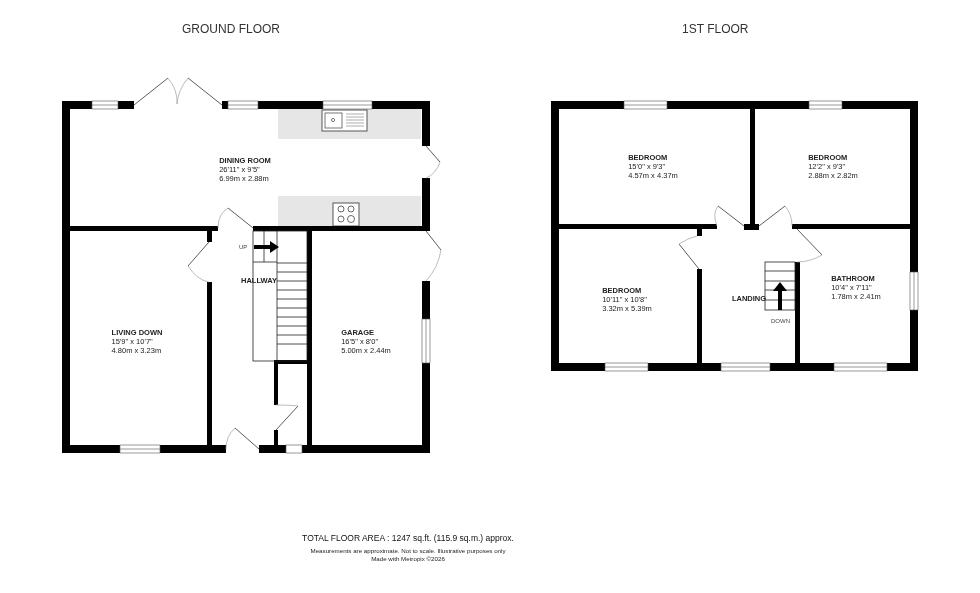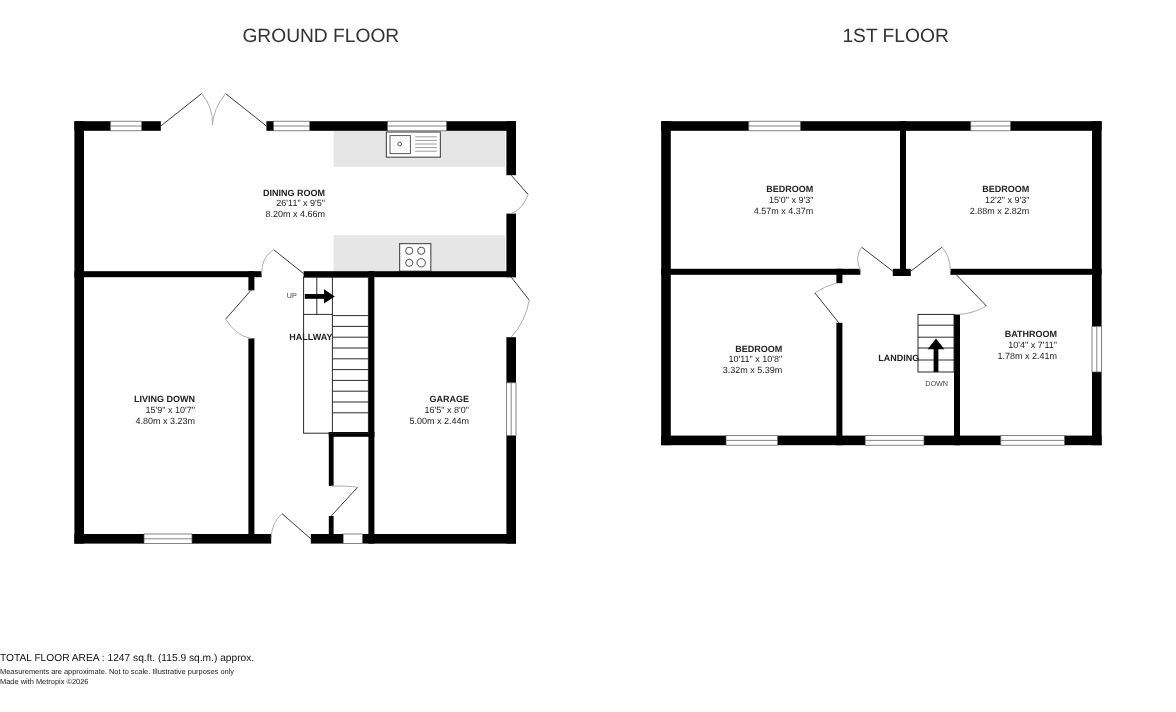--- a/index.html
+++ b/index.html
@@ -1,22 +1,22 @@
 <!DOCTYPE html>
 <html><head>
 <meta charset="utf-8">
 <style>
   html, body { margin:0; padding:0; background:#ffffff; }
   body { width:980px; height:593px; position:relative; overflow:hidden; font-family:"Liberation Sans", sans-serif; color:#222; }
-  .floor-title { position:absolute; top:22px; font-size:16px; color:#333; letter-spacing:0;margin-left:20px; }
+  .floor-title { position:absolute; top:22px; font-size:12px; color:#333; letter-spacing:0; }
   svg { position:absolute; left:0; top:0; }
-  .room-label { position:absolute; text-align:right; font-size:7.5px; line-height:9px; color:#222; transform:translateX(-50%); white-space:nowrap; }
+  .room-label { position:absolute; text-align:left; font-size:7.5px; line-height:9px; color:#222; transform:translateX(-50%); white-space:nowrap; }
   .room-label .name { font-weight:bold; }
   .small-label { position:absolute; font-size:6px; color:#444; }
-  .footer { position:absolute; left:0; width:816px; text-align:left;margin-top:10px; }
+  .footer { position:absolute; left:0; width:816px; text-align:center; }
   .footer .total { top:0; font-size:8.5px; color:#111; }
   .footer .note { font-size:6.2px; color:#222; line-height:8px; }
 </style>
 </head>
 <body>
 
 <div class="floor-title" style="left:182px;">GROUND FLOOR</div>
 <div class="floor-title" style="left:682px;">1ST FLOOR</div>
 
 <svg width="980" height="593" viewBox="0 0 980 593">
@@ -201,21 +201,21 @@
     <g>
       <rect x="778" y="290" width="4" height="20" fill="#000"></rect>
       <polygon points="773,291 780,282 787,291" fill="#000"></polygon>
     </g>
   </g>
 </svg>
 
 <div class="room-label" style="left:245px; top:156px;">
   <div class="name">DINING ROOM</div>
   <div>26'11"  x 9'5"</div>
-  <div>8.20m  x 4.66m</div>
+  <div>6.99m  x 2.88m</div>
 </div>
 <div class="room-label" style="left:137px; top:328px;">
   <div class="name">LIVING DOWN</div>
   <div>15'9"  x 10'7"</div>
   <div>4.80m  x 3.23m</div>
 </div>
 <div class="room-label" style="left:259px; top:276px;">
   <div class="name">HALLWAY</div>
 </div>
 <div class="room-label" style="left:366px; top:328px;">

